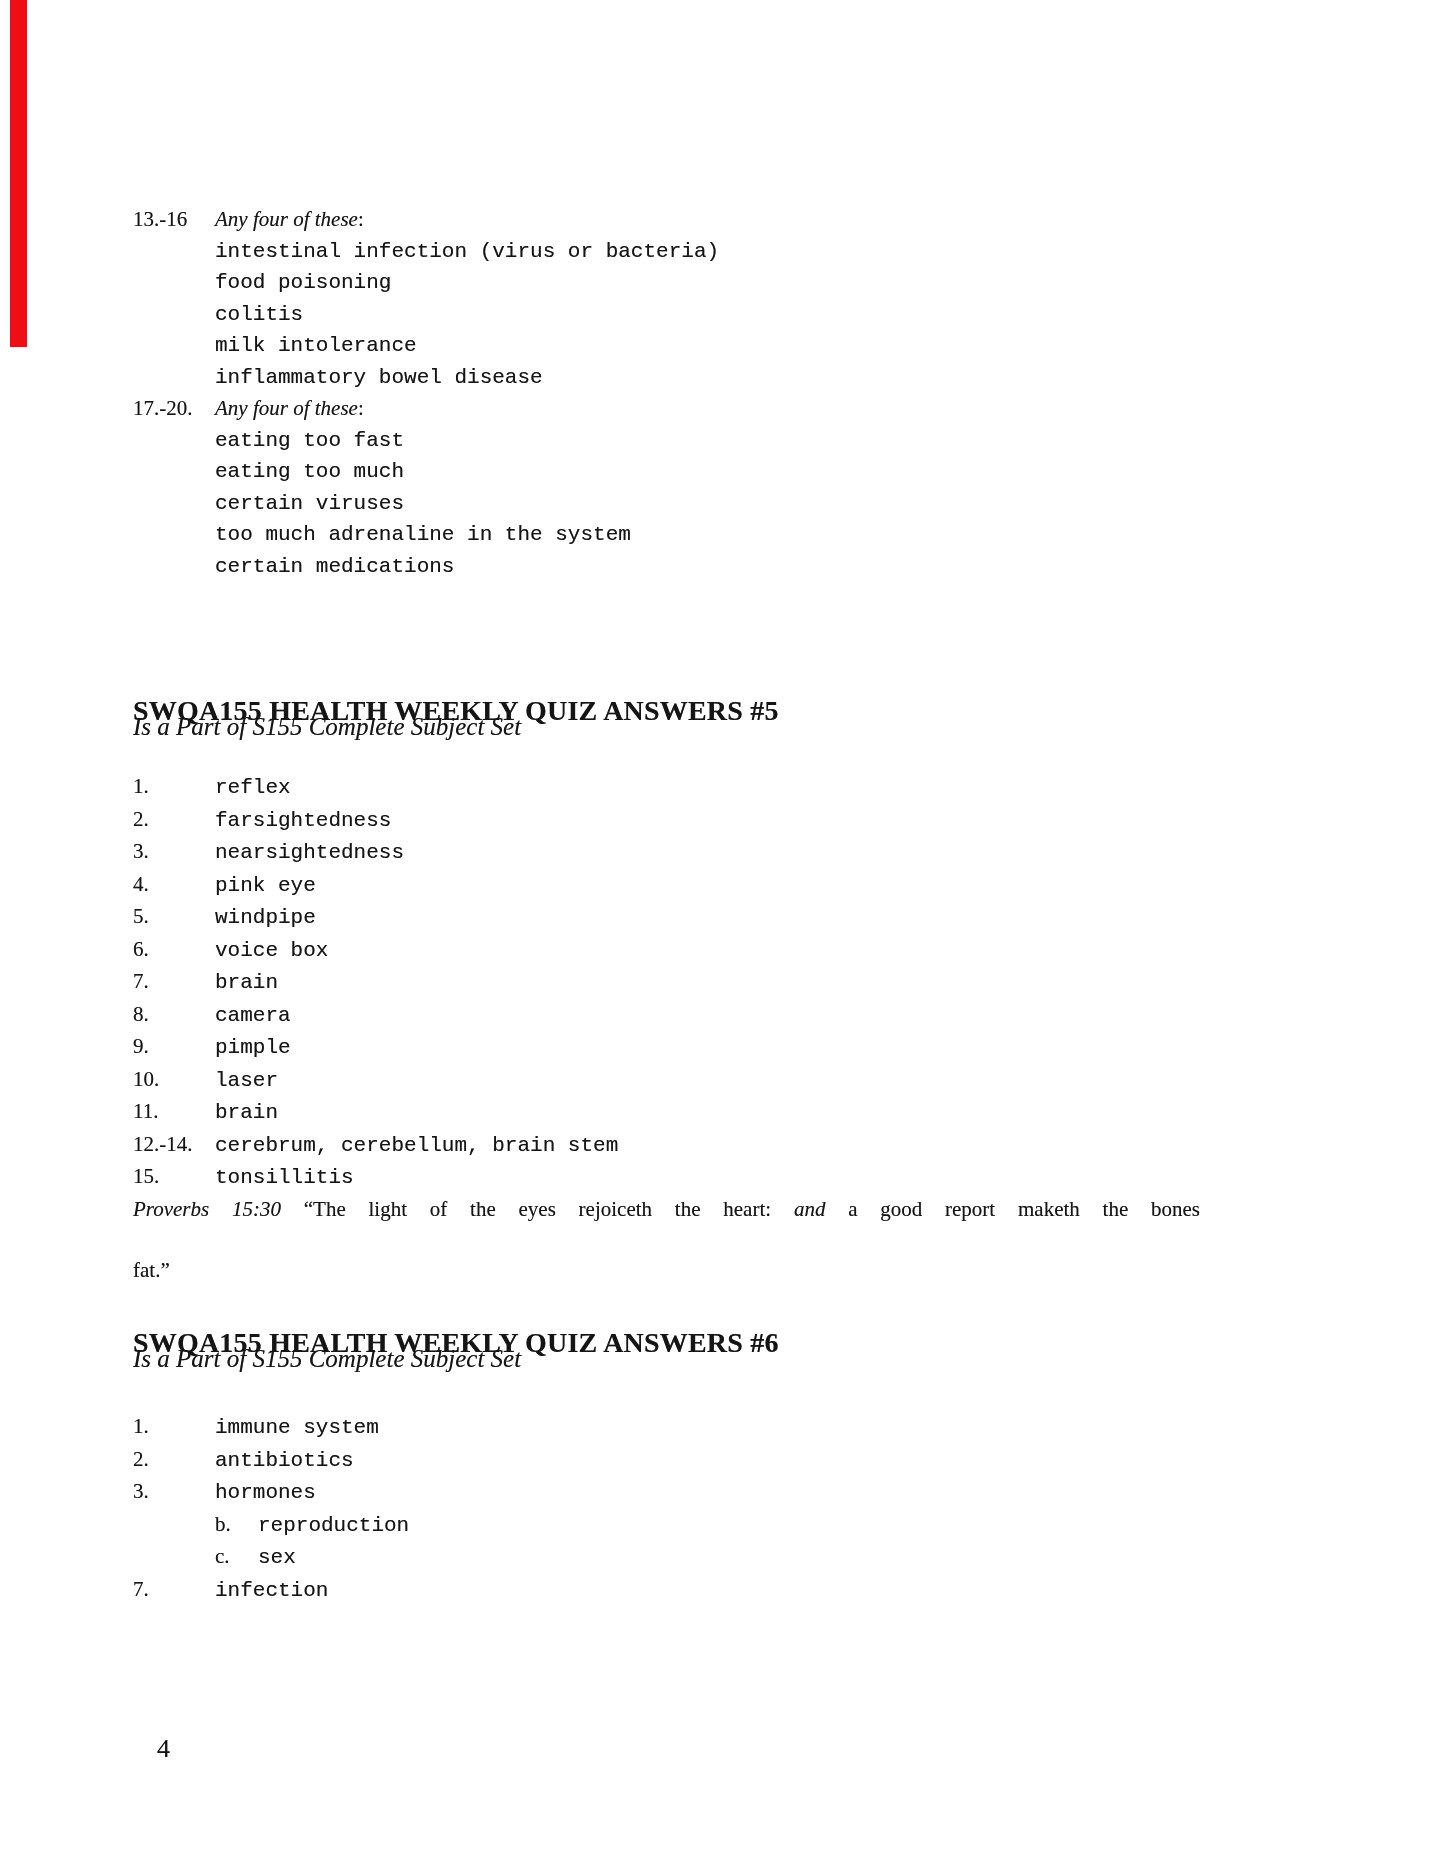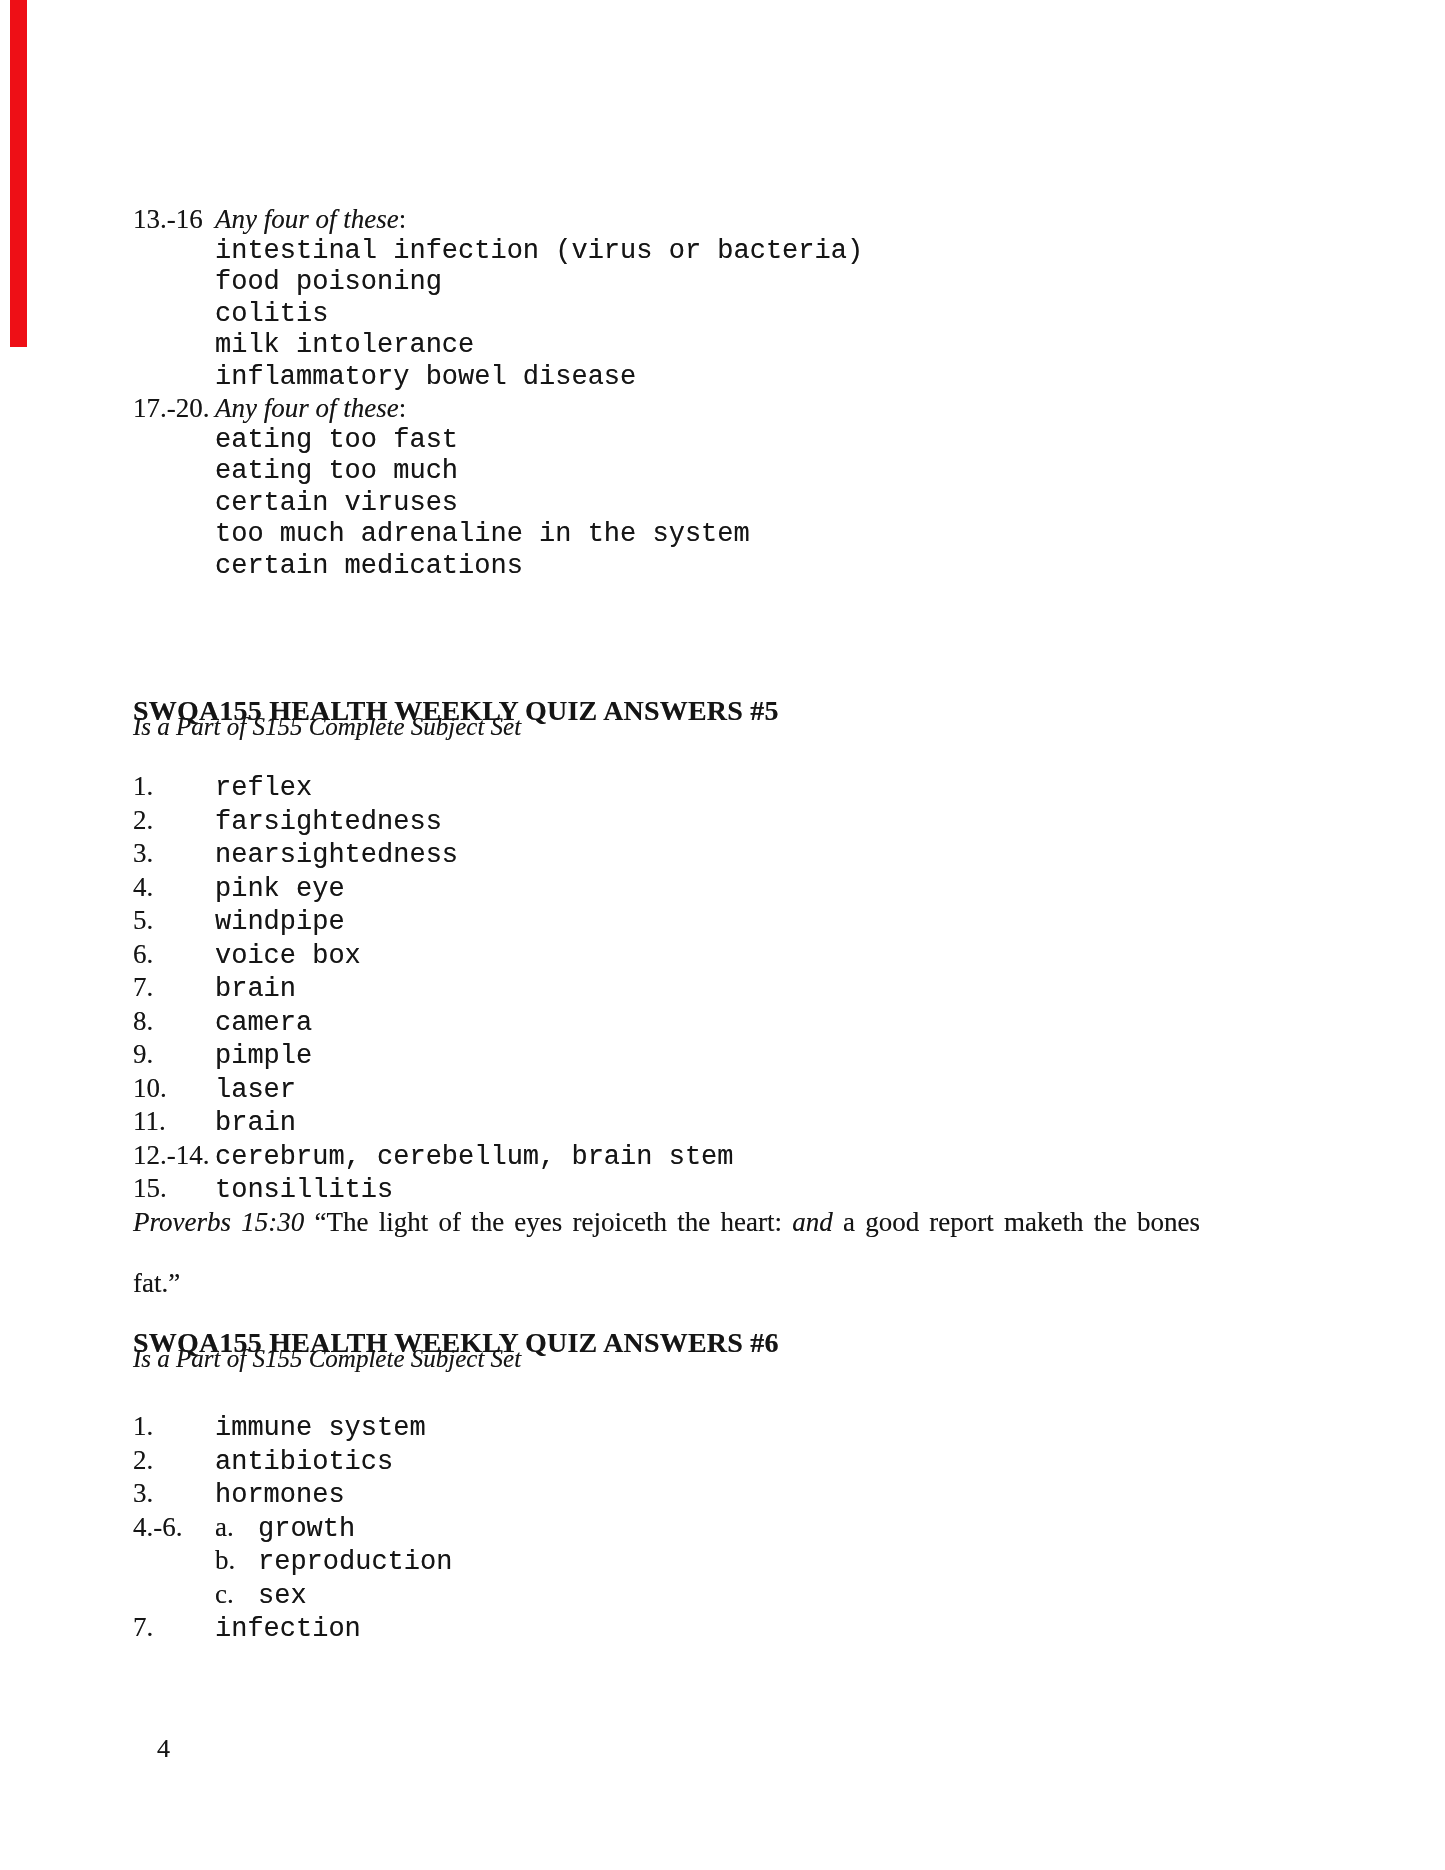--- a/index.html
+++ b/index.html
@@ -13,21 +13,21 @@
     overflow: hidden;
     text-shadow: 0 0 0.6px rgba(0,0,0,0.45);
   }
   .red-strip {
     position: absolute;
     left: 10px;
     top: 0;
     width: 17px;
     height: 347px;
   }
-  .body-text { font-size: 27px; line-height: 31.5px; }
+  .body-text { font-size: 21px; line-height: 31.5px; }
   .row { display: flex; align-items: baseline; }
   .num { flex: 0 0 82px; }
   .letter { flex: 0 0 43px; }
   .txt { flex: 1 1 auto; white-space: nowrap; font-family: Liberation Mono, monospace; }
   .lead i, i { font-style: italic; }
 
   .top-section { position: absolute; left: 133px; top: 204px; }
 
   .quiz-heading {
     position: absolute;
@@ -209,25 +209,20 @@
       </div>
     <div class="row">
         <span class="num">2.</span>
         <span class="txt">antibiotics</span>
       </div>
     <div class="row">
         <span class="num">3.</span>
         <span class="txt">hormones</span>
       </div>
     <div class="row">
-        <span class="num">4.-6.</span>
-        <span class="letter">a.</span>
-        <span class="txt">growth</span>
-      </div>
-    <div class="row">
         <span class="num"></span>
         <span class="letter">b.</span>
         <span class="txt">reproduction</span>
       </div>
     <div class="row">
         <span class="num"></span>
         <span class="letter">c.</span>
         <span class="txt">sex</span>
       </div>
     <div class="row">

